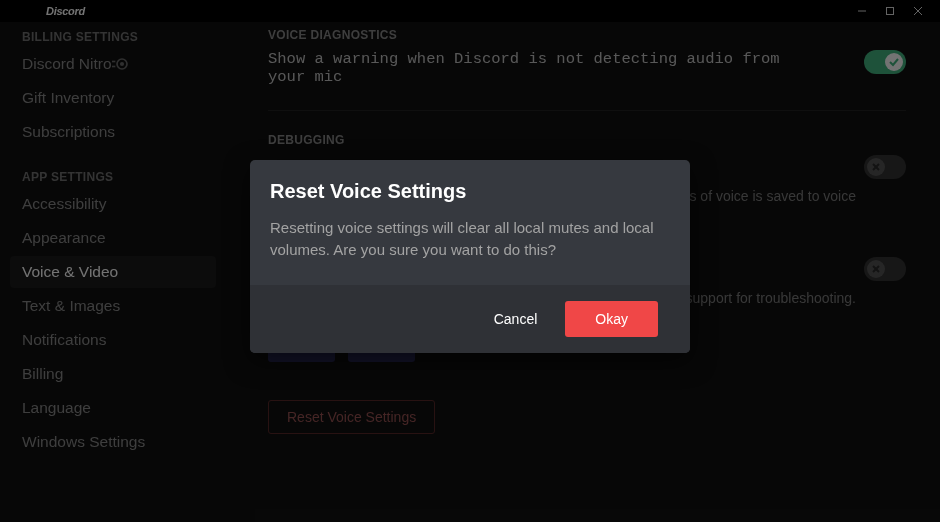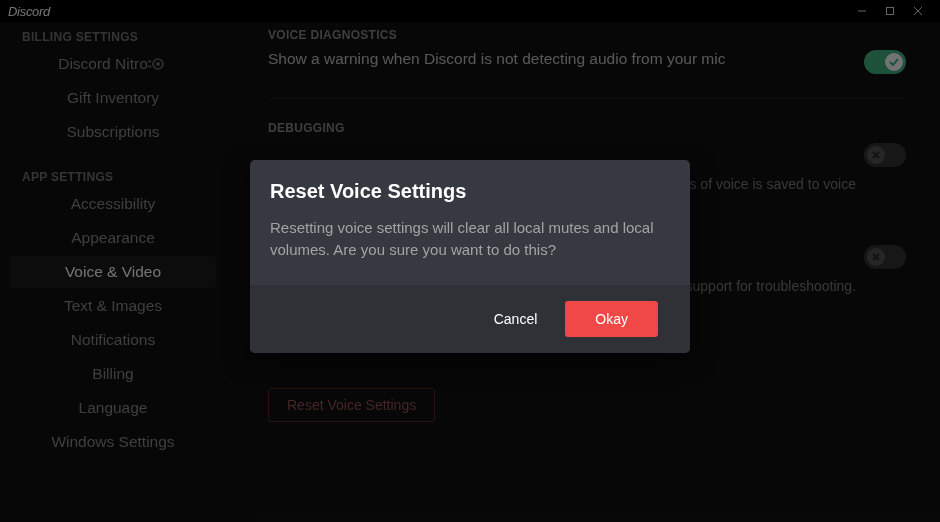--- a/index.html
+++ b/index.html
@@ -12,25 +12,26 @@
     position: relative;
   }
   .titlebar {
     height: 22px;
     display: flex;
     align-items: center;
     padding: 0 8px;
     background: #000;
   }
   .brand {
-    font-size: 13px;
-    font-weight: 400;
+    font-size: 11px;
+    font-weight: 700;
     color: #fff;
     font-style: italic;
     letter-spacing: -0.3px;
+    margin-left: 38px;
   }
   .titlebar-spacer { flex: 1; }
   .winbtn {
     width: 28px; height: 22px;
     display: flex; align-items: center; justify-content: center;
     color: #ddd;
   }
   .winbtn svg { width: 10px; height: 10px; }
   .app {
     display: flex;
@@ -49,21 +50,21 @@
     font-weight: 700;
     color: #747474;
     padding: 0 12px;
     margin-bottom: 4px;
     margin-top: 2px;
     letter-spacing: 0.3px;
   }
   .side-item {
     display: flex;
     align-items: center;
-    justify-content: center;
+    justify-content: flex-start;
     padding: 7px 12px;
     margin-bottom: 2px;
     border-radius: 4px;
     color: #8a8a8a;
     font-size: 15.5px;
     font-weight: 500;
     cursor: pointer;
   }
   .side-item.active {
     background: #1b1b1b;
@@ -91,20 +92,21 @@
   .section-text {
     font-size: 15.5px;
     color: #c3c3c3;
     font-weight: 500;
   }
   .row {
     display: flex;
     align-items: flex-start;
     justify-content: space-between;
     gap: 38px;
+    font-family: Liberation Mono, monospace;
   }
   .divider {
     border: none;
     border-top: 1px solid #222;
     margin: 24px 0 22px 0;
   }
   .toggle {
     flex: 0 0 auto;
     width: 42px; height: 24px;
     border-radius: 14px;

